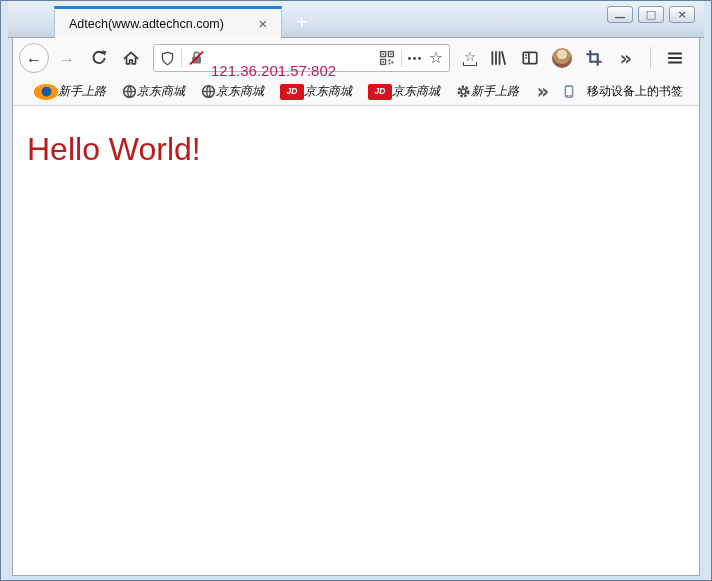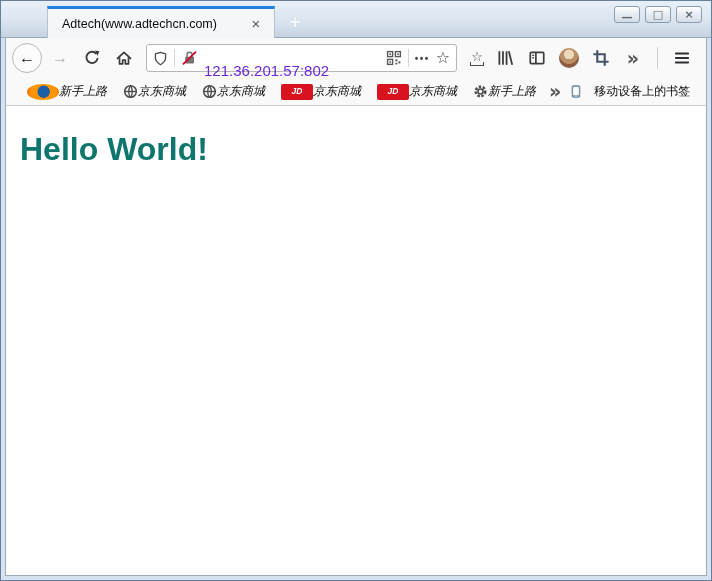--- a/index.html
+++ b/index.html
@@ -4,21 +4,21 @@
 <style>
   * { box-sizing: border-box; margin: 0; padding: 0; }
   html,body { width:712px; height:581px; }
   body { font-family: "Liberation Sans", "DejaVu Sans", sans-serif; overflow:hidden; }
 
   .window{
     width:712px; height:581px;
     border:1px solid #66809b;
     background:#d7e3f1;
     display:flex; flex-direction:column;
-    padding:0 4px 4px;
+    padding:0 11px 4px;
   }
 
   
   .titlebar{
     height:37px; flex:0 0 37px;
     margin:0 -4px;
     background:linear-gradient(#e8eff7,#dbe5f0 55%,#c6d3e2);
     border-bottom:1px solid #97a7b7;
     position:relative;
   }
@@ -76,21 +76,21 @@
   .fwd{ font-size:16px; color:#b1b1b3; font-weight:bold; }
 
   
   .urlbar{
     flex:1; height:28px; margin:0 6px 0 4px;
     background:#fff; border:1px solid #b6b6b8; border-radius:3px;
     display:flex; align-items:center; padding:0 6px; gap:6px;
     min-width:0;
   }
   .vsep{ width:1px; height:18px; background:#d7d7db; }
-  .url-text{ flex:1; font-size:15px; color:#6d28d9; white-space:nowrap; overflow:hidden;margin-top:25px; }
+  .url-text{ flex:1; font-size:15px; color:#be185d; white-space:nowrap; overflow:hidden;margin-top:25px; }
   .dots{ font-size:10px; letter-spacing:1.5px; color:#4a4a4f; font-weight:bold; }
   .star-glyph{ font-size:16px; color:#4a4a4f; line-height:1; font-family:"DejaVu Sans", sans-serif; }
 
   .icon16{ width:18px; height:18px; display:block; flex:0 0 auto; }
   .bmk-menu{ display:flex; flex-direction:column; align-items:center; width:20px; }
   .bmk-menu .s{ font-size:13px; line-height:11px; color:#4a4a4f; font-family:"DejaVu Sans", sans-serif; }
   .bmk-menu .tray{ width:14px; height:4px; border:1.5px solid #4a4a4f; border-top:none; }
   .avatar{
     width:20px; height:20px; border-radius:50%;
     background:radial-gradient(circle at 50% 32%, #ead9bc 0 28%, #bb8e63 30% 55%, #8d5c41 57% 82%, #6b4531 100%);
@@ -101,37 +101,37 @@
   
   .bookmarksbar{
     height:28px; flex:0 0 28px;
     background:#f9f9fa; border-bottom:1px solid #d0d0d2;
     display:flex; align-items:center;
     padding:0 12px 0 16px; gap:4px;
   }
   .bm-items{ display:flex; align-items:center; gap:6px; }
   .bm-item{ display:flex; align-items:center; padding:2px 5px; border-radius:2px;font-style:italic; }
   .bm-label{ font-size:12px; color:#0c0c0d; white-space:nowrap; }
-  .bm-icon{ width:32px; height:16px; display:flex; align-items:center; justify-content:center; flex:0 0 auto; }
+  .bm-icon{ width:24px; height:16px; display:flex; align-items:center; justify-content:center; flex:0 0 auto; }
   .firefox-icon{
     border-radius:50%;
     background:radial-gradient(circle at 52% 48%, #1a5ea8 0 31%, #ff9500 35% 68%, #e3560e 100%);
   }
   .jd-icon{
     background:#d8131d; border-radius:2px;
     color:#fff; font-size:8.5px; font-weight:bold; line-height:1;
   }
   .bm-spacer{ flex:1; }
   .mobile-item{ display:flex; align-items:center; gap:11px; padding:2px 4px; }
 
   
   .content{ flex:1; background:#fff; overflow:hidden; }
   .content h1{
     margin:25px 0 0; padding-left:14px;
-    font-size:32px; font-weight:bold; color:#0f766e;
+    font-size:32px; font-weight:normal; color:#b91c1c;
     font-family:"Liberation Sans","DejaVu Sans",sans-serif;
   }
 </style>
 </head>
 <body>
 
 <div class="window">
 
   <div class="titlebar">
     <div class="tab">

